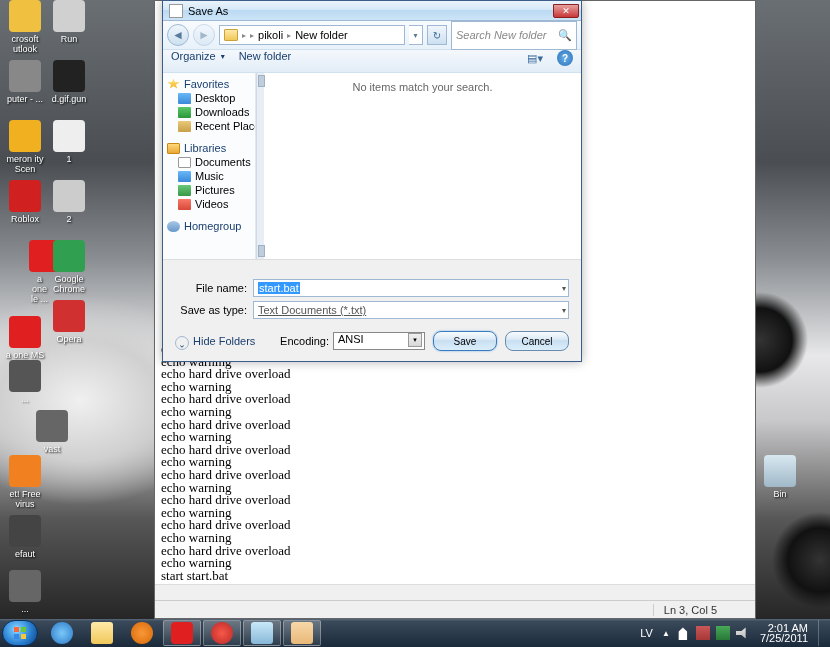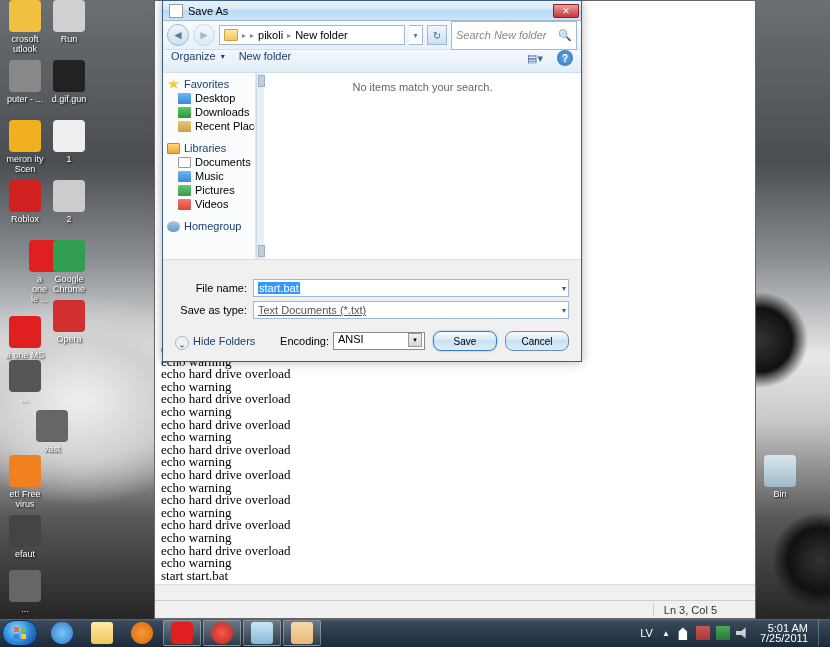--- a/index.html
+++ b/index.html
@@ -360,18 +360,18 @@
       <div class="i" style="background:linear-gradient(#f8d8a8,#e8b878);"></div>
     </div>
   <div class="tray">
     <span class="lang">LV</span>
     <span style="font-size:8px;cursor:pointer;">▲</span>
     <div class="ti" style="background:#fff;clip-path:polygon(20% 100%,20% 40%,50% 10%,80% 40%,80% 100%);"></div>
     <div class="ti" style="background:linear-gradient(#c85858,#a83838);"></div>
     <div class="ti" style="background:linear-gradient(#48a858,#287838);"></div>
     <div class="ti" style="background:linear-gradient(#e8e8e8,#b8b8b8);clip-path:polygon(0 35%,40% 35%,70% 10%,70% 90%,40% 65%,0 65%);"></div>
     <div class="clock">
-      <div>5:01 AM</div>
+      <div>2:01 AM</div>
       <div>7/25/2011</div>
     </div>
     <div class="showdt"></div>
   </div>
 </div>
 
 </body></html>

